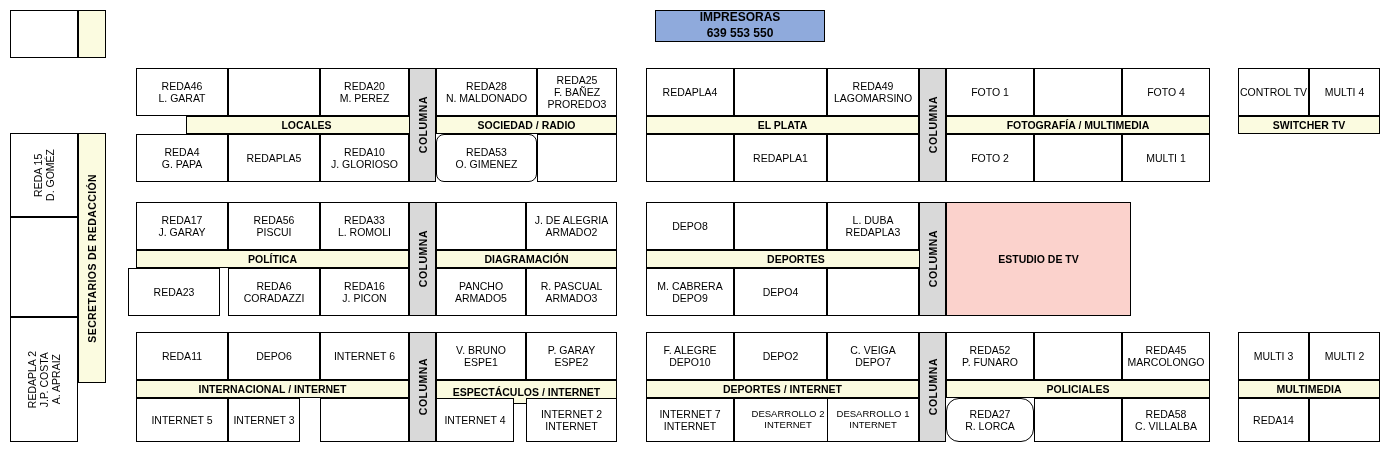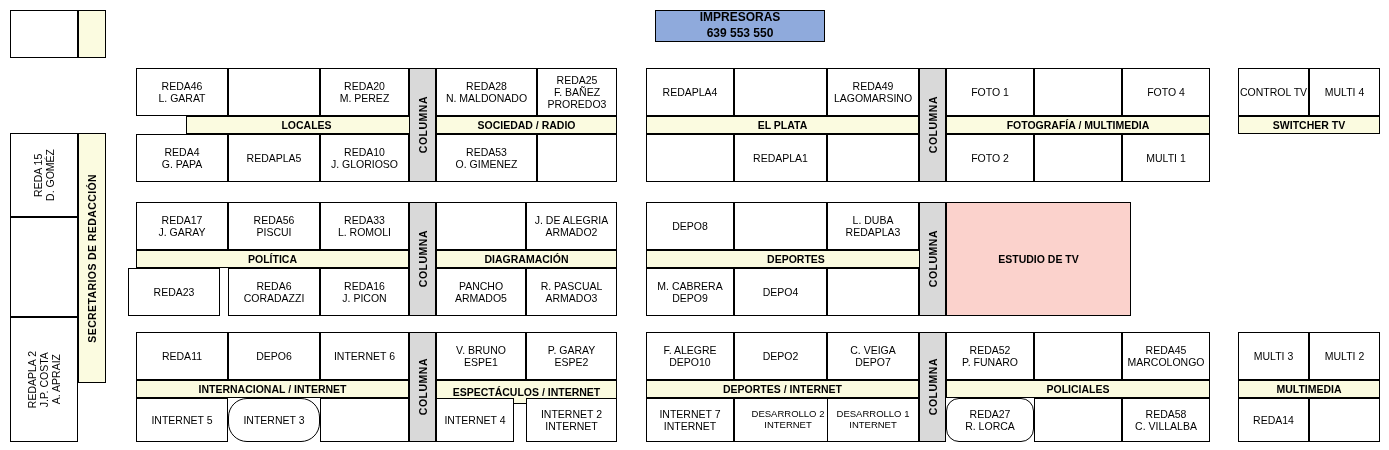--- a/index.html
+++ b/index.html
@@ -158,21 +158,21 @@
 <div class="abs columna" style="left:409px; top:68px; width:27px; height:114px;">
   <span>COLUMNA</span>
 </div>
 
 <div class="abs cell" style="left:436px; top:68px; width:101px; height:48px;">REDA28
 N. MALDONADO</div>
 <div class="abs cell" style="left:537px; top:68px; width:80px; height:48px;">REDA25
 F. BAÑEZ
 PROREDO3</div>
 <div class="abs band" style="left:436px; top:116px; width:181px; height:18px;">SOCIEDAD / RADIO</div>
-<div class="abs cell" style="left:436px; top:134px; width:101px; height:48px;">REDA53
+<div class="abs cell" style="left:436px; top:134px; width:101px; height:48px;border-radius:8px;">REDA53
 O. GIMENEZ</div>
 <div class="abs cell" style="left:537px; top:134px; width:80px; height:48px;"></div>
 
 <div class="abs cell" style="left:646px; top:68px; width:88px; height:48px;">REDAPLA4</div>
 <div class="abs cell" style="left:734px; top:68px; width:93px; height:48px;"></div>
 <div class="abs cell" style="left:827px; top:68px; width:92px; height:48px;">REDA49
 LAGOMARSINO</div>
 <div class="abs band" style="left:646px; top:116px; width:273px; height:18px;">EL PLATA</div>
 <div class="abs cell" style="left:646px; top:134px; width:88px; height:48px;"></div>
 <div class="abs cell" style="left:734px; top:134px; width:93px; height:48px;">REDAPLA1</div>
@@ -234,21 +234,21 @@
   <span>COLUMNA</span>
 </div>
 
 <div class="abs studio" style="left:946px; top:202px; width:185px; height:114px;">ESTUDIO DE TV</div>
 
 <div class="abs cell" style="left:136px; top:332px; width:92px; height:48px;">REDA11</div>
 <div class="abs cell" style="left:228px; top:332px; width:92px; height:48px;">DEPO6</div>
 <div class="abs cell" style="left:320px; top:332px; width:89px; height:48px;">INTERNET 6</div>
 <div class="abs band" style="left:136px; top:380px; width:273px; height:18px;">INTERNACIONAL / INTERNET</div>
 <div class="abs cell" style="left:136px; top:398px; width:92px; height:44px;">INTERNET 5</div>
-<div class="abs cell" style="left:228px; top:398px; width:92px; height:44px;border-radius:19px;">INTERNET 3</div>
+<div class="abs cell" style="left:228px; top:398px; width:72px; height:44px;">INTERNET 3</div>
 <div class="abs cell" style="left:320px; top:398px; width:89px; height:44px;"></div>
 
 <div class="abs columna" style="left:409px; top:332px; width:27px; height:110px;">
   <span>COLUMNA</span>
 </div>
 
 <div class="abs cell" style="left:436px; top:332px; width:90px; height:48px;">V. BRUNO
 ESPE1</div>
 <div class="abs cell" style="left:526px; top:332px; width:91px; height:48px;">P. GARAY
 ESPE2</div>

